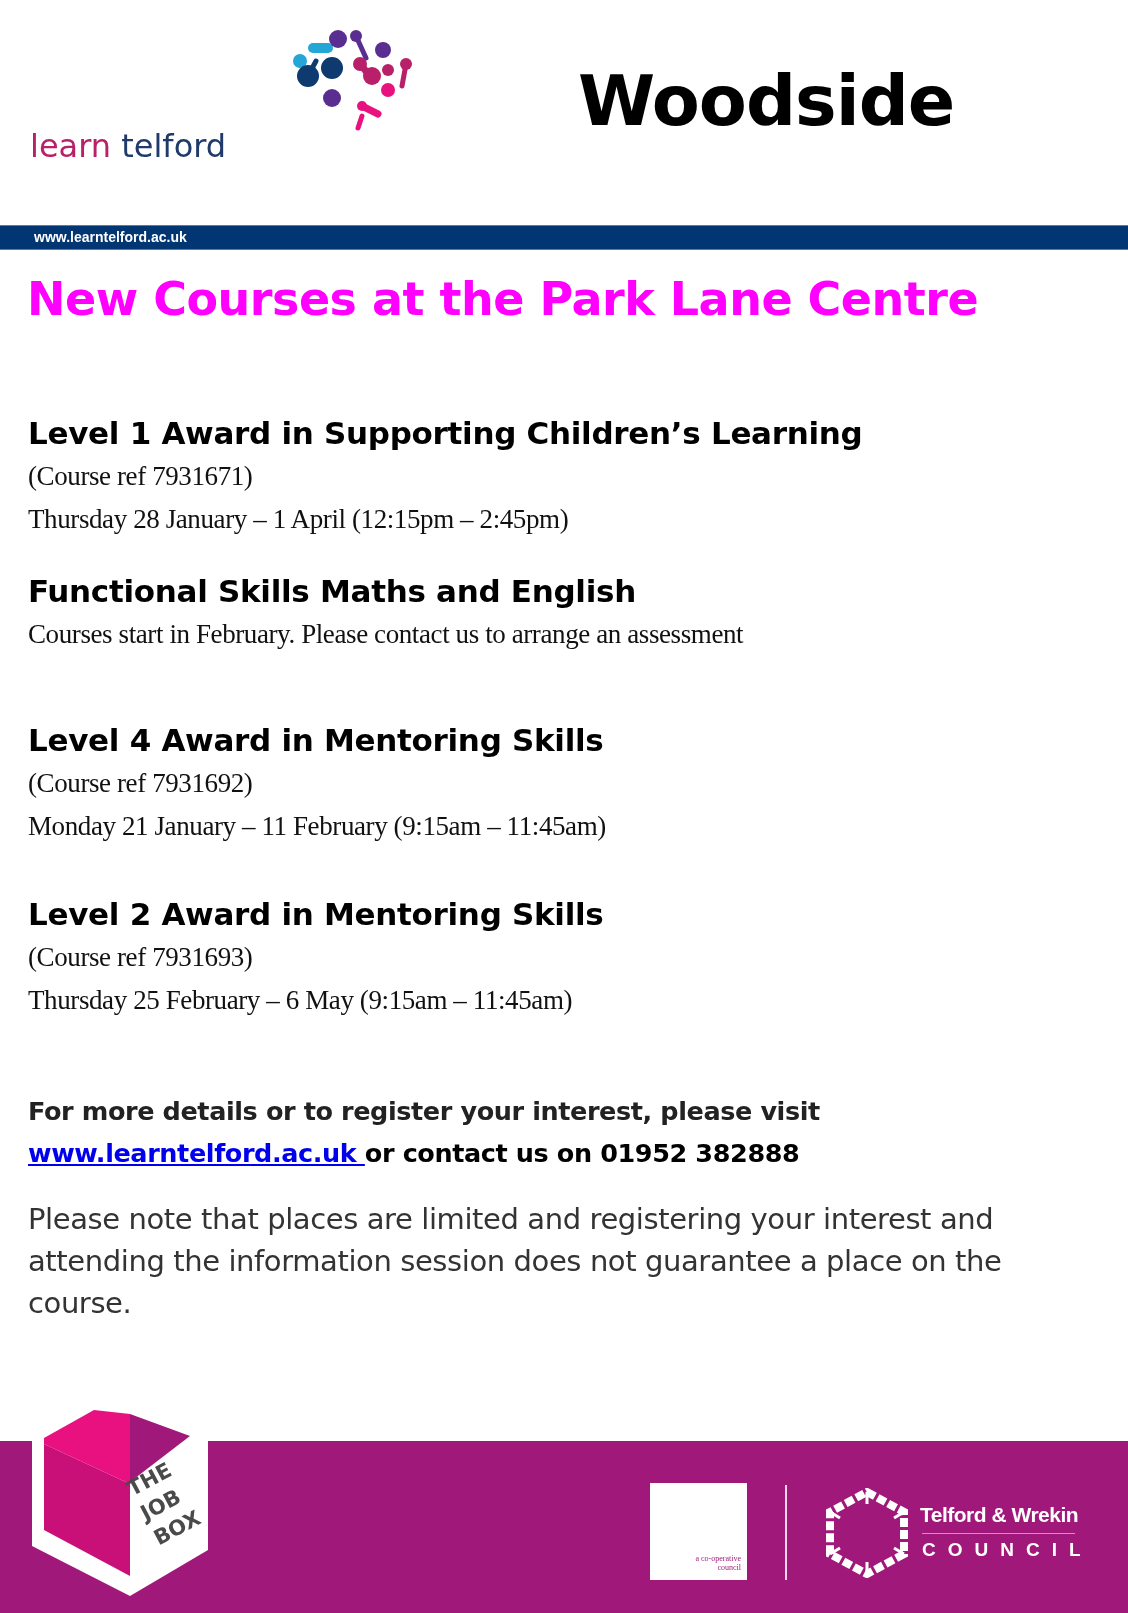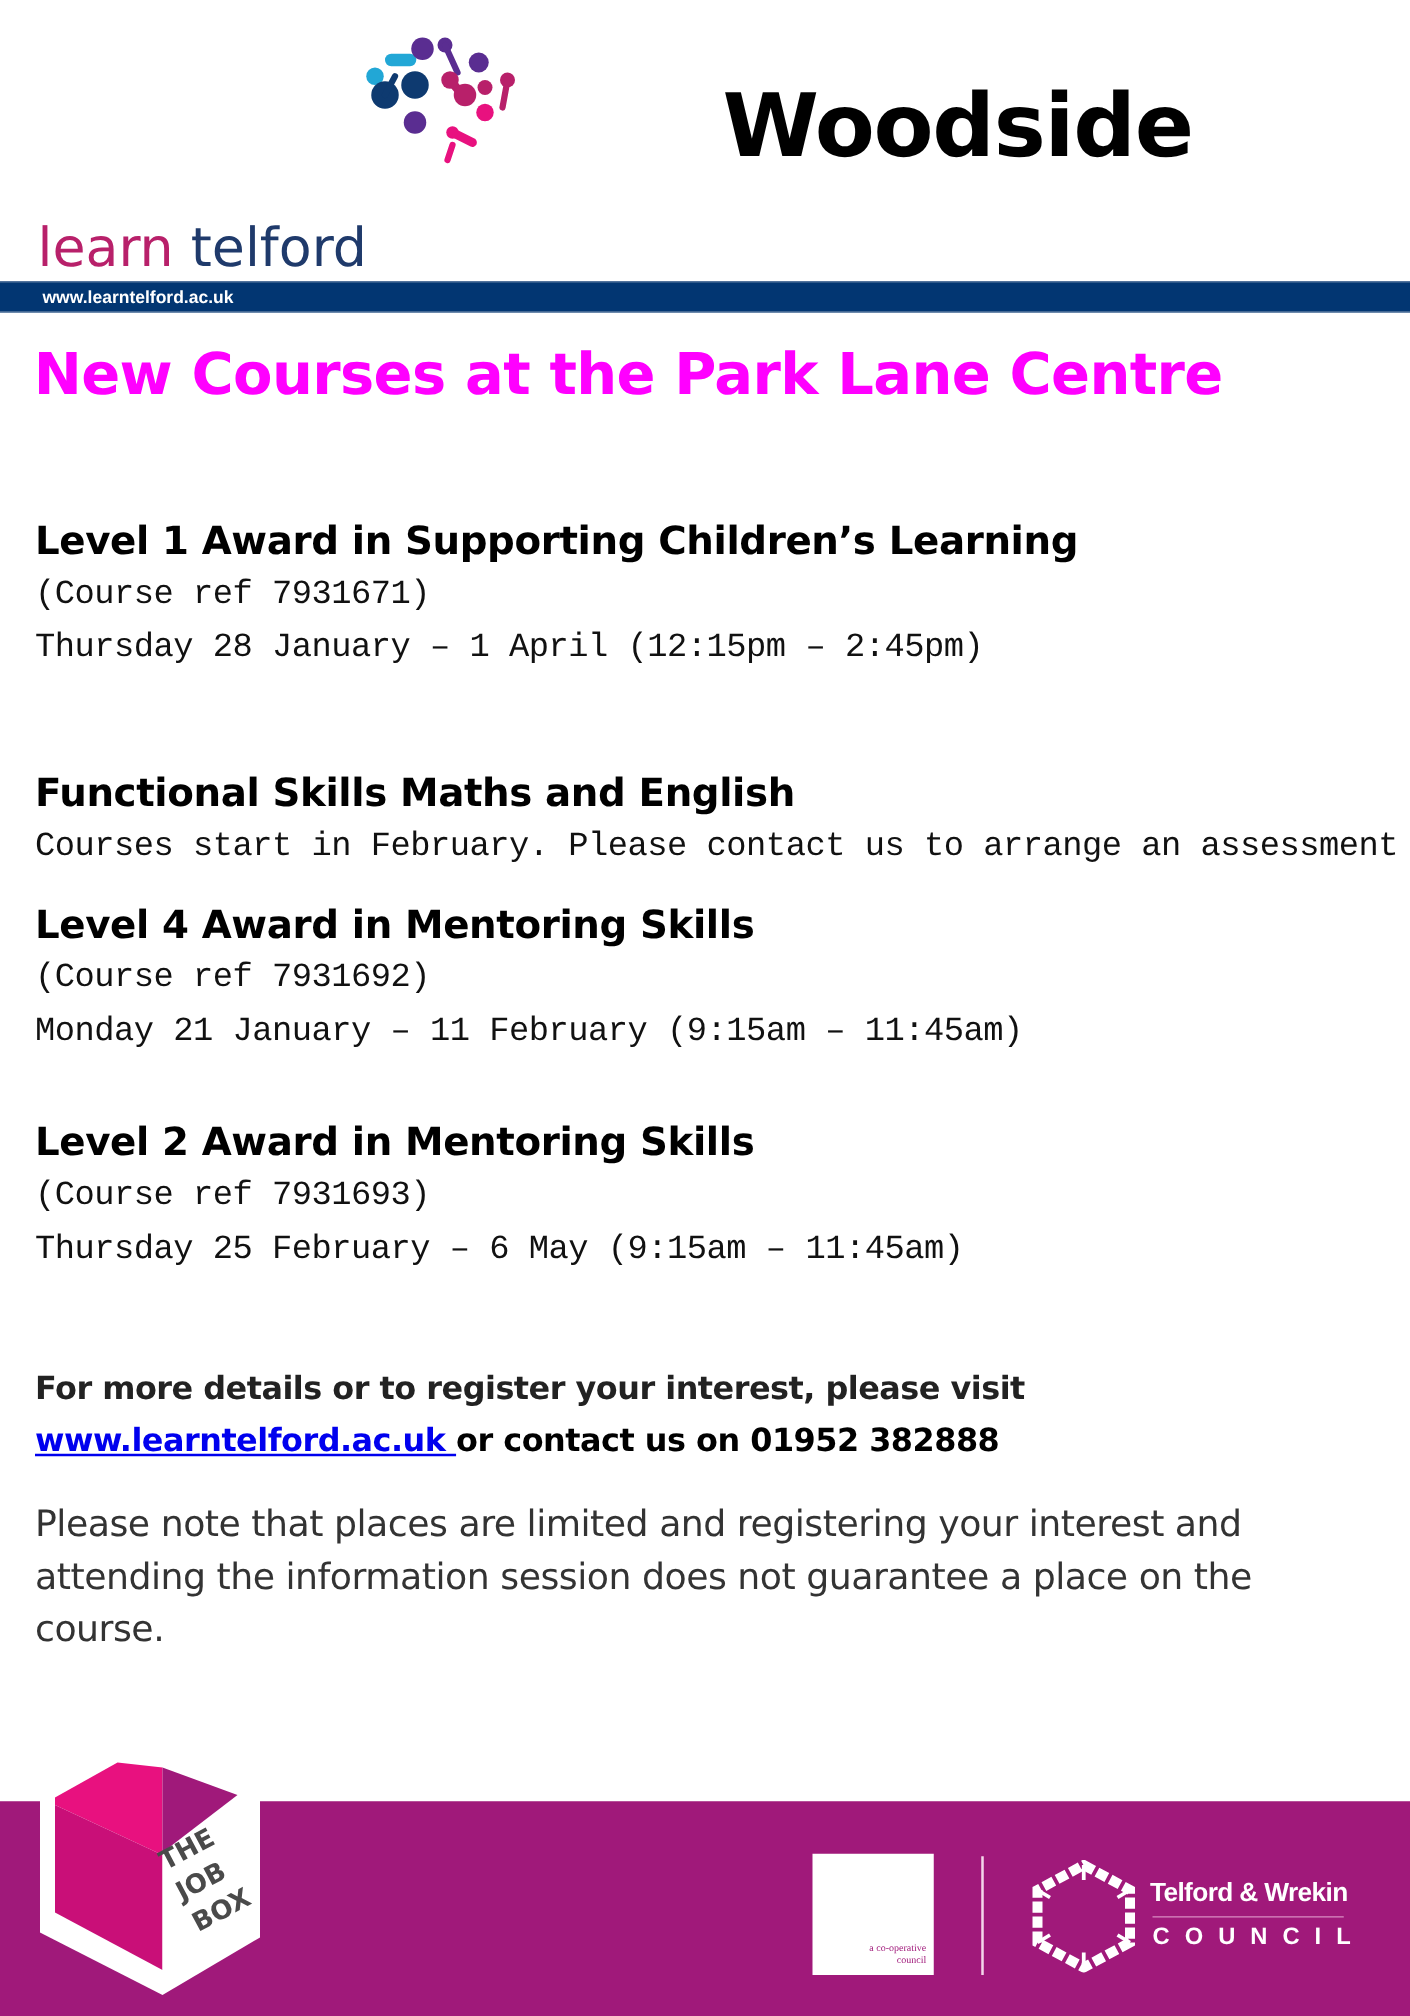--- a/index.html
+++ b/index.html
@@ -1,32 +1,32 @@
 <!DOCTYPE html>
 <html><head>
 <meta charset="utf-8">
 <style>
   html, body { margin:0; padding:0; }
   body { width:1128px; height:1613px; background:#ffffff; position:relative; overflow:hidden; font-family:"Liberation Sans", sans-serif; }
   .abs { position:absolute; }
 
   
-  .logo-text { left:30px; top:130px; font-family:"DejaVu Sans", sans-serif; font-size:43px; letter-spacing:0px; line-height:1;margin-top:48px; }
+  .logo-text { left:30px; top:130px; font-family:"DejaVu Sans", sans-serif; font-size:32px; letter-spacing:0px; line-height:1; }
   .logo-text .learn { color:#b8206a; }
   .logo-text .telford { color:#1f3a6b; }
   .logo-dots { left:288px; top:28px; width:140px; height:110px; }
   .place-title { left:578px; top:66px; font-family:"DejaVu Sans", sans-serif; font-weight:bold; font-size:70px; color:#000; line-height:1; letter-spacing:-1px; }
   .url-bar { left:0; top:225px; width:1128px; height:23px; background:#023672; border-top:1px solid #5a7aa0; border-bottom:1px solid #5a7aa0; }
   .url-bar span { position:absolute; left:34px; top:3px; font-size:14px; font-weight:bold; color:#ffffff; font-family:"Liberation Sans", sans-serif; }
 
   .main-title { left:27px; top:274px; font-family:"DejaVu Sans", sans-serif; font-weight:bold; font-size:46px; color:#ff00ff; line-height:1.1; letter-spacing:-0.5px; }
 
   .course { left:28px; }
   .course-title { font-family:"DejaVu Sans", sans-serif; font-weight:bold; font-size:31px; color:#000; line-height:1; letter-spacing:-0.3px; white-space:nowrap; }
-  .course-line { font-family:Liberation Mono, monospace; font-size:27px; color:#111; line-height:43px; white-space:nowrap; letter-spacing:-0.4px; }
+  .course-line { font-family:Liberation Serif, serif; font-size:27px; color:#111; line-height:43px; white-space:nowrap; letter-spacing:-0.4px; }
 
   .contact { left:28px; top:1124px; font-family:"DejaVu Sans", sans-serif; font-size:25.5px; font-weight:bold; color:#222; line-height:42px; letter-spacing:-0.4px; white-space:nowrap; }
   .contact a { color:#0000ee; text-decoration:underline; }
   .contact .dark { color:#000; }
   .note { left:28px; top:1233px; width:1030px; font-family:"DejaVu Sans", sans-serif; font-size:29px; color:#333; line-height:42px; letter-spacing:-0.4px; }
 
   
   .footer { left:0; top:1441px; width:1128px; height:172px; background:#a0197a; }
   .jobbox { left:30px; top:1400px; width:200px; height:200px; }
   .coop { left:650px; top:1483px; width:97px; height:97px; background:#fff; }
@@ -76,21 +76,21 @@
 
 <div class="abs main-title">New Courses at the Park Lane Centre</div>
 
 <div class="abs course" style="top:418px;">
   <div class="course-title">Level 1 Award in Supporting Children’s Learning</div>
   <div style="height:6px"></div>
   <div class="course-line">(Course ref 7931671)</div>
   <div class="course-line">Thursday 28 January – 1 April (12:15pm – 2:45pm)</div>
 </div>
 
-<div class="abs course" style="top:620px;">
+<div class="abs course" style="top:576px;">
   <div class="course-title">Functional Skills Maths and English</div>
   <div style="height:6px"></div>
   <div class="course-line">Courses start in February. Please contact us to arrange an assessment</div>
 </div>
 
 <div class="abs course" style="top:725px;">
   <div class="course-title">Level 4 Award in Mentoring Skills</div>
   <div style="height:6px"></div>
   <div class="course-line">(Course ref 7931692)</div>
   <div class="course-line">Monday 21 January – 11 February (9:15am – 11:45am)</div>

